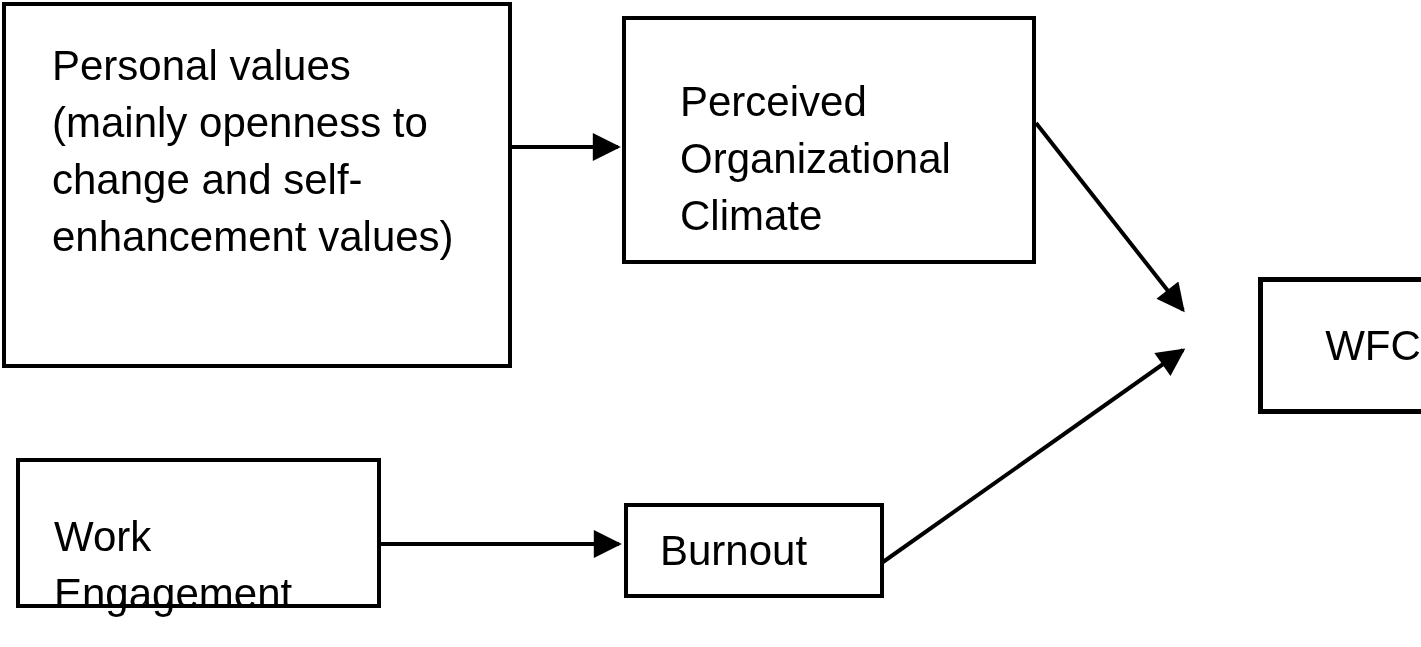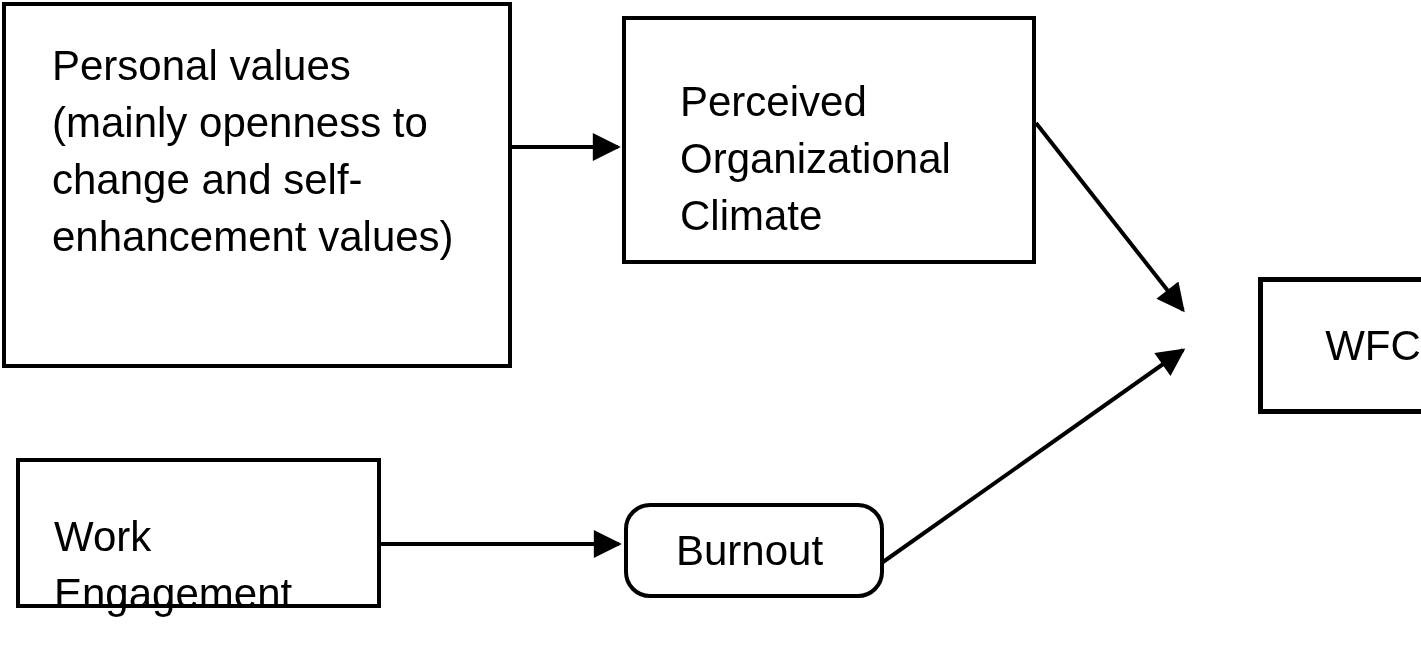--- a/index.html
+++ b/index.html
@@ -65,22 +65,21 @@
     height: 150px;
     padding: 46px 18px 0 34px;
   }
   .node-burnout {
     left: 624px;
     top: 503px;
     width: 260px;
     height: 95px;
     display: flex;
     align-items: center;
-    padding-left: 48px;
-    border-radius: 26px;
+    padding-left: 32px;
   }
 </style>
 </head>
 <body>
 
 <div class="diagram">
 
   <svg class="arrows" viewBox="0 0 1421 647" xmlns="http://www.w3.org/2000/svg">
     <defs>
       <marker id="arrowhead" viewBox="0 0 10 10" refX="9" refY="5" markerWidth="30" markerHeight="28" markerUnits="userSpaceOnUse" orient="auto">

